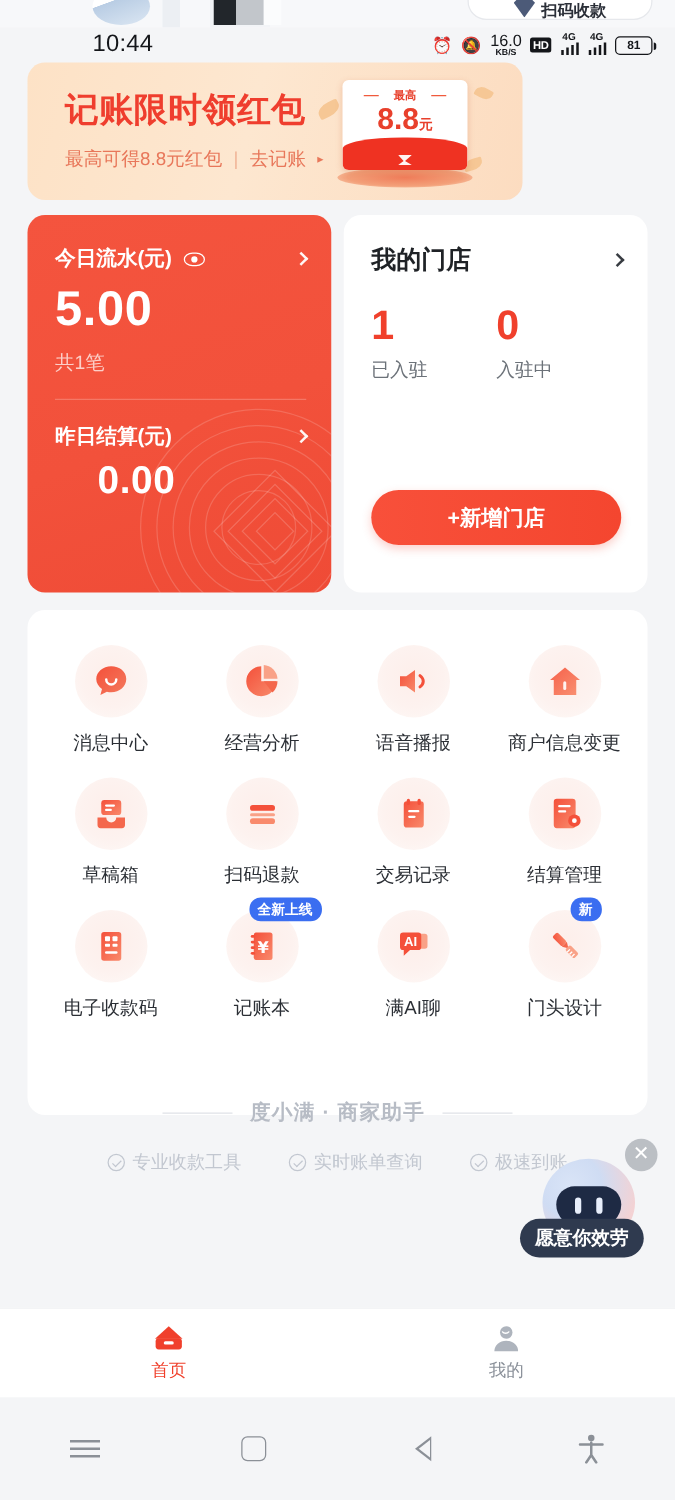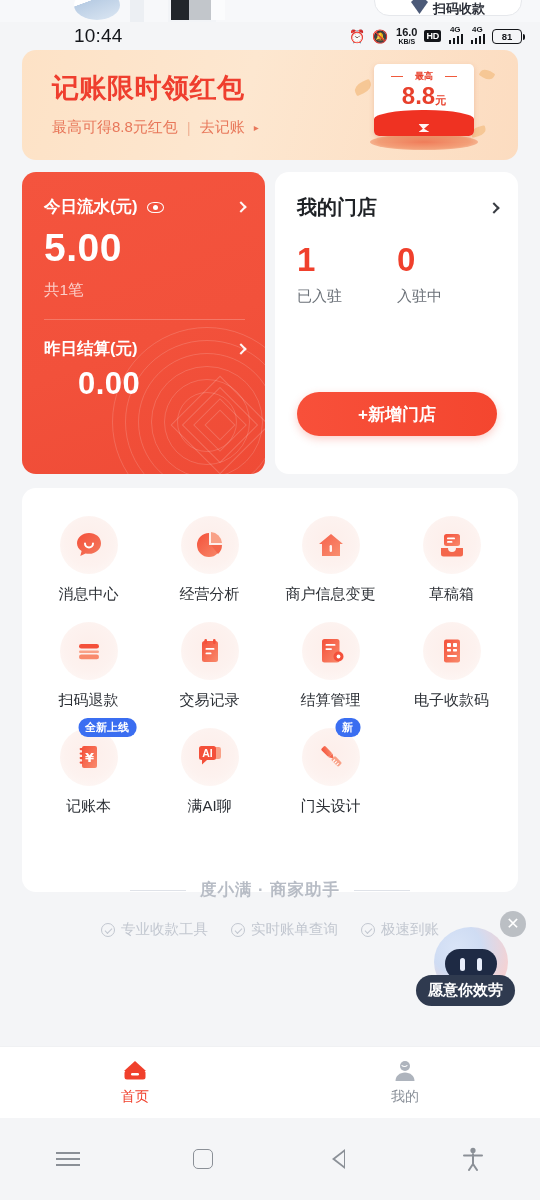--- a/index.html
+++ b/index.html
@@ -42,42 +42,42 @@
   
   .statusbar {
     position: absolute; top: 22px; left: 0; width: 540px; height: 28px;
     display: flex; align-items: center; justify-content: space-between;
     padding: 0 18px 0 0;
   }
   .sb-time { font-size: 19px; color: #14161a; font-weight: 500; margin-left: 74px; letter-spacing:.2px;}
   .sb-right { display: flex; align-items: center; gap: 7px; }
   .sb-ico { font-size: 13px; color: #14161a; line-height: 1; }
   .netspd { display:flex; flex-direction:column; align-items:center; line-height:1; }
-  .netspd .n1 { font-size: 11px; font-weight: 700; color:#14161a; }
+  .netspd .n1 { font-size: 13px; font-weight: 400; color:#14161a; }
   .netspd .n2 { font-size: 7px; font-weight: 700; color:#14161a; }
   .hdbadge {
     background:#14161a; color:#fff; font-size:9px; font-weight:700;
     border-radius:2px; padding:1px 2px 1px 2px; letter-spacing:-.3px;
   }
   .sig { display:flex; align-items:flex-end; gap:1px; position:relative; }
   .sig .g { font-size:8px; font-weight:700; color:#14161a; position:absolute; top:-3px; left:2px;}
   .sig .bars { display:flex; align-items:flex-end; gap:1.5px; margin-left:1px; margin-top:6px;}
   .sig .bars i { display:block; width:2.4px; background:#14161a; }
   .sig .bars i:nth-child(1){height:4px;} .sig .bars i:nth-child(2){height:6px;}
   .sig .bars i:nth-child(3){height:8px;} .sig .bars i:nth-child(4){height:10px;}
   .batt {
     border:1.4px solid #14161a; border-radius:4px; width:30px; height:15px;
     display:flex; align-items:center; justify-content:center; position:relative;
   }
   .batt span { font-size:9.5px; font-weight:600; color:#14161a; }
   .batt::after{content:"";position:absolute;right:-4px;top:4px;width:2.5px;height:6px;background:#14161a;border-radius:0 2px 2px 0;}
 
   
   .banner {
-    position: absolute; top: 50px; left: 22px; width: 496px; height: 110px;
+    position: absolute; top: 50px; left: 22px; width: 396px; height: 110px;
     border-radius: 14px; overflow: hidden;
     background: linear-gradient(105deg,#fde2c6 0%, #fde7d0 45%, #fcdcc0 100%);
   }
   .banner-txt { position: absolute; left: 30px; top: 20px; }
   .banner-title {
     font-size: 27px; font-weight: 700; color: #ef3e2e; letter-spacing: .5px;
   }
   .banner-sub {
     margin-top: 12px; font-size: 15px; color: #e8775a; display: flex; align-items: center; gap: 9px;
   }
@@ -193,21 +193,21 @@
   }
   .gbadge.short { transform: translateX(18%); }
 
   svg.gi { display:block; }
 
   
   .brandwrap { position:absolute; top: 879px; left:0; width:540px; }
   .brandline { display:flex; align-items:center; justify-content:center; gap:14px;}
   .brandline .ln { width: 56px; height:1px; background:#dfe2e8;}
   .brandtxt { font-size: 16.5px; color:#b7bcc5; font-weight:700; letter-spacing:1px;}
-  .features { display:flex; align-items:center; justify-content:center; gap:23px; margin-top:19px;}
+  .features { display:flex; align-items:center; justify-content:center; gap:38px; margin-top:19px;}
   .feat { display:flex; align-items:center; gap:6px; font-size:14.5px; color:#c2c7d0;}
   .okico { width:14px;height:14px;border:1.3px solid #c2c7d0;border-radius:50%;position:relative;}
   .okico::after{content:"";position:absolute;left:3px;top:4.2px;width:6px;height:3px;border-left:1.3px solid #c2c7d0;border-bottom:1.3px solid #c2c7d0;transform:rotate(-45deg);}
 
   
   .assist { position:absolute; right: 8px; top: 905px; width: 110px; height: 110px;}
   .assist .close {
     position:absolute; right: 6px; top: 6px; width: 26px; height:26px; border-radius:50%;
     background: rgba(140,145,155,.55); color:#fff; display:flex;align-items:center;justify-content:center;
     font-size:16px; cursor:pointer; z-index:5; line-height:1;
@@ -421,20 +421,35 @@
                 </linearGradient>
               </defs>
             <path d="M14 3a12 12 0 1 0 12 12h-12z" fill="url(#g2)"></path>
             <path d="M16 2a12 12 0 0 1 11 11H16z" fill="#f9a187"></path>
             <path d="M16 15h11a12 12 0 0 1-4 9z" fill="#f4674c"></path>
           </svg>
         </div>
         <div class="glabel">经营分析</div>
       </div>
 
+      <div class="gitem">
+        <div class="gicon-wrap">
+          <svg class="gi" width="30" height="30" viewBox="0 0 30 30">
+            <defs>
+                <linearGradient id="g3" x1="0" y1="0" x2="1" y2="1">
+              <stop offset="0%" stop-color="#f4503a"></stop>
+                  <stop offset="100%" stop-color="#f88a6b"></stop>
+                </linearGradient>
+              </defs>
+            <path d="M4 11h5l7-5v18l-7-5H4z" fill="url(#g3)"></path>
+            <path d="M20 10.5c1.6 1.2 2.6 2.8 2.6 4.5s-1 3.3-2.6 4.5" stroke="#f4503a" stroke-width="2.4" fill="none" stroke-linecap="round"></path>
+          </svg>
+        </div>
+        <div class="glabel">语音播报</div>
+      </div>
 
       <div class="gitem">
         <div class="gicon-wrap">
           <svg class="gi" width="30" height="30" viewBox="0 0 30 30">
             <defs>
                 <linearGradient id="g4" x1="0" y1="0" x2="1" y2="1">
               <stop offset="0%" stop-color="#f6604a"></stop>
                   <stop offset="100%" stop-color="#f99273"></stop>
                 </linearGradient>
               </defs>

